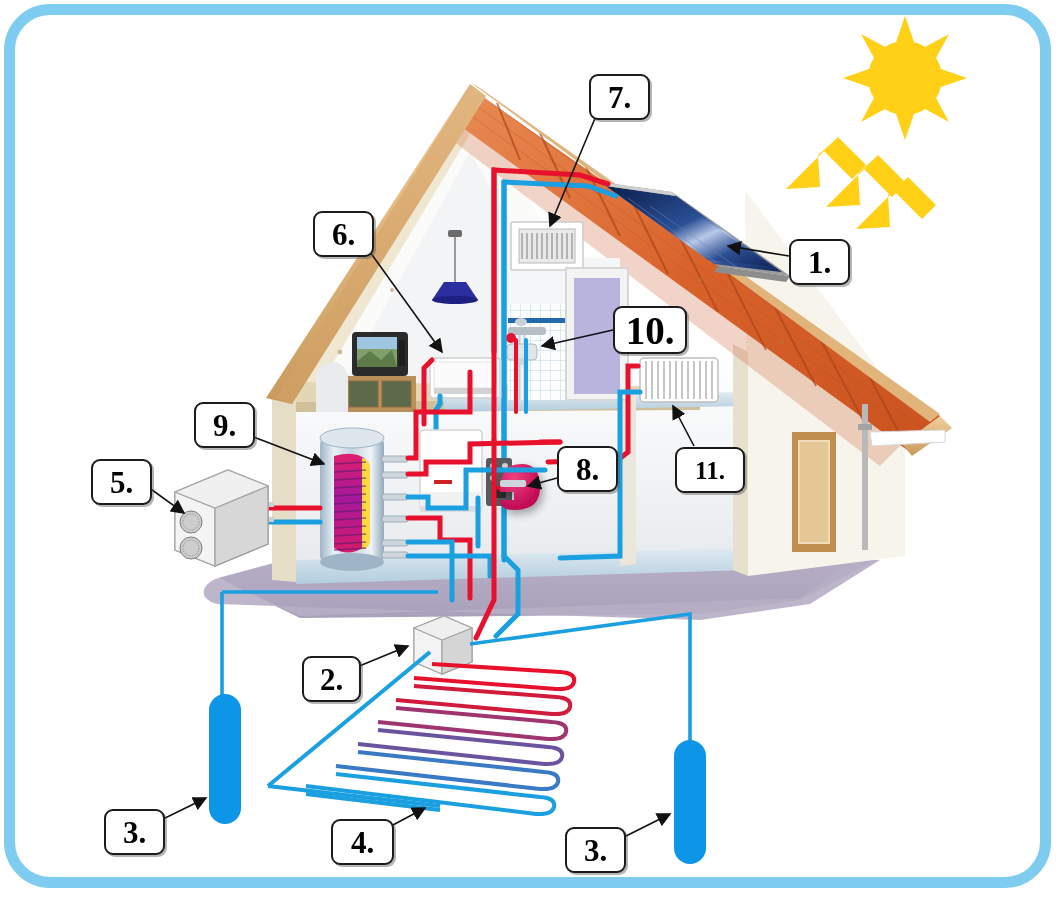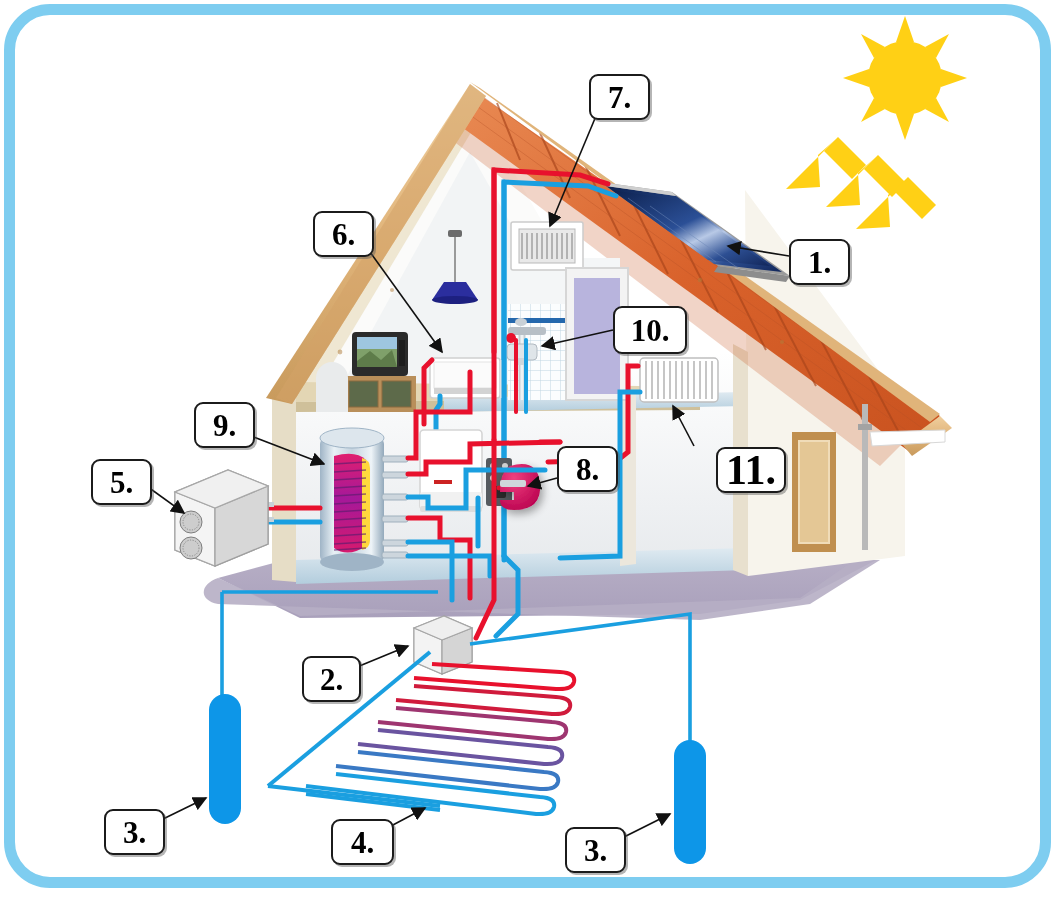--- a/index.html
+++ b/index.html
@@ -493,20 +493,20 @@
   </div>
   <div class="callout" style="left:589px;top:74px;width:57px;height:42px;font-size:31px;">
     <span>7.</span>
   </div>
   <div class="callout" style="left:557px;top:446px;width:57px;height:42px;font-size:31px;">
     <span>8.</span>
   </div>
   <div class="callout" style="left:194px;top:402px;width:57px;height:42px;font-size:31px;">
     <span>9.</span>
   </div>
-  <div class="callout" style="left:613px;top:306px;width:70px;height:44px;font-size:31px;">
+  <div class="callout" style="left:613px;top:306px;width:70px;height:44px;font-size:39px;">
     <span>10.</span>
   </div>
-  <div class="callout" style="left:675px;top:447px;width:66px;height:42px;font-size:42px;margin-left:41px;">
+  <div class="callout" style="left:675px;top:447px;width:66px;height:42px;font-size:25px;">
     <span>11.</span>
   </div>
 
 </div>
 
 </body></html>

